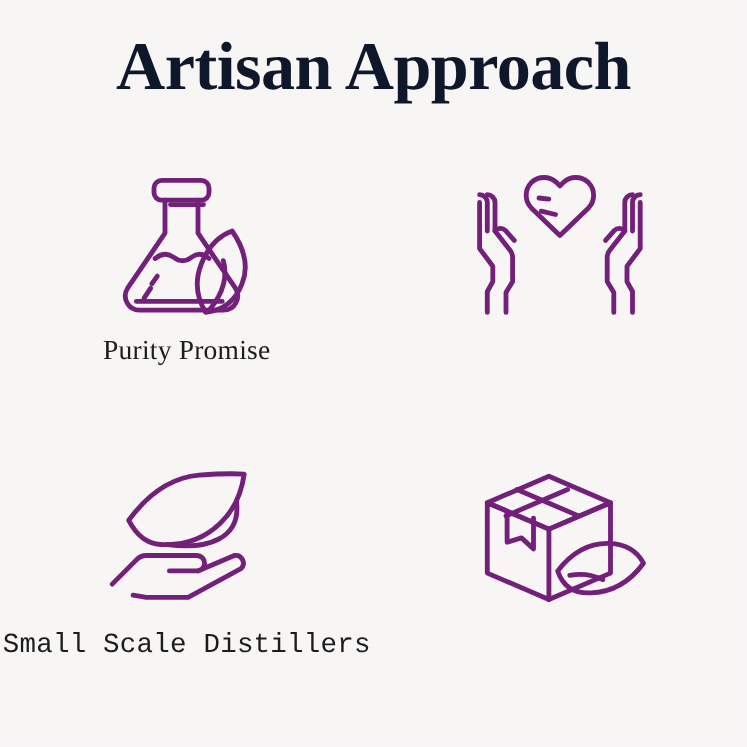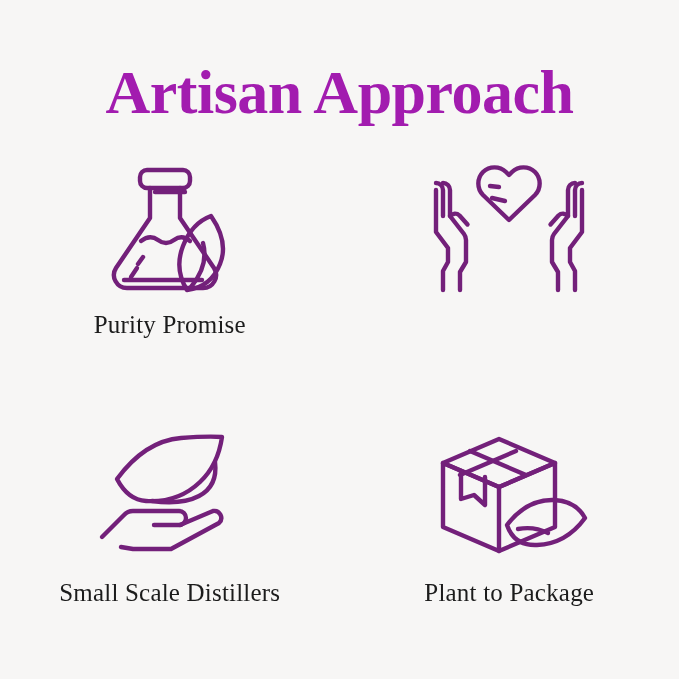--- a/index.html
+++ b/index.html
@@ -15,35 +15,35 @@
   }
   .page {
     position: relative;
     width: 679px;
     height: 679px;
     background: #f7f6f5;
     box-sizing: border-box;
   }
   .page-title {
     position: absolute;
-    top: 60px;
+    top: 29px;
     left: 0;
     width: 679px;
     text-align: center;
     font-family: "Liberation Serif", "DejaVu Serif", serif;
     font-weight: bold;
     font-size: 62px;
     line-height: 1.05;
     letter-spacing: -0.5px;
-    color: #a21caf;
+    color: #0f172a;
     white-space: nowrap;
   }
   .grid {
     position: absolute;
-    top: 156px;
+    top: 150px;
     left: 0;
     width: 679px;
     height: 500px;
     display: grid;
     grid-template-columns: 1fr 1fr;
     grid-template-rows: 1fr 1fr;
   }
   .cell {
     display: flex;
     flex-direction: column;
@@ -68,21 +68,21 @@
     font-size: 25px;
     line-height: 1.22;
     color: #1c1c1c;
     font-weight: normal;
     letter-spacing: 0.2px;
     white-space: pre-line;
   }
   .cell-r1 .cell-icon { height: 140px; }
   .cell-r2 { padding-top: 22px; }
   .cell-r2 .cell-icon { height: 128px; }
-  .cell-r2 .cell-label { margin-top: 22px; }
+  .cell-r2 .cell-label { margin-top: 22px; font-family: Liberation Mono, monospace; }
 </style>
 </head>
 <body>
 
 <div class="page">
 
   <div class="page-title">Artisan Approach</div>
 
   <div class="grid">
 
@@ -158,17 +158,16 @@
 
           <path d="M37 21 l56 24"></path>
           <path d="M27 45 l56 -24"></path>
 
           <path d="M28 41 v28 l13 -4 l11 10 v-28"></path>
 
           <path d="M74 95 q20 -26 47 -25 q22 1 31 18 q-19 26 -48 27 q-23 1 -30 -20 z"></path>
           <path d="M115 103 q-14 -7 -30 -4"></path>
         </svg>
       </div>
-      <div class="cell-label">Plant to Package</div>
     </div>
 
   </div>
 </div>
 
 </body></html>

